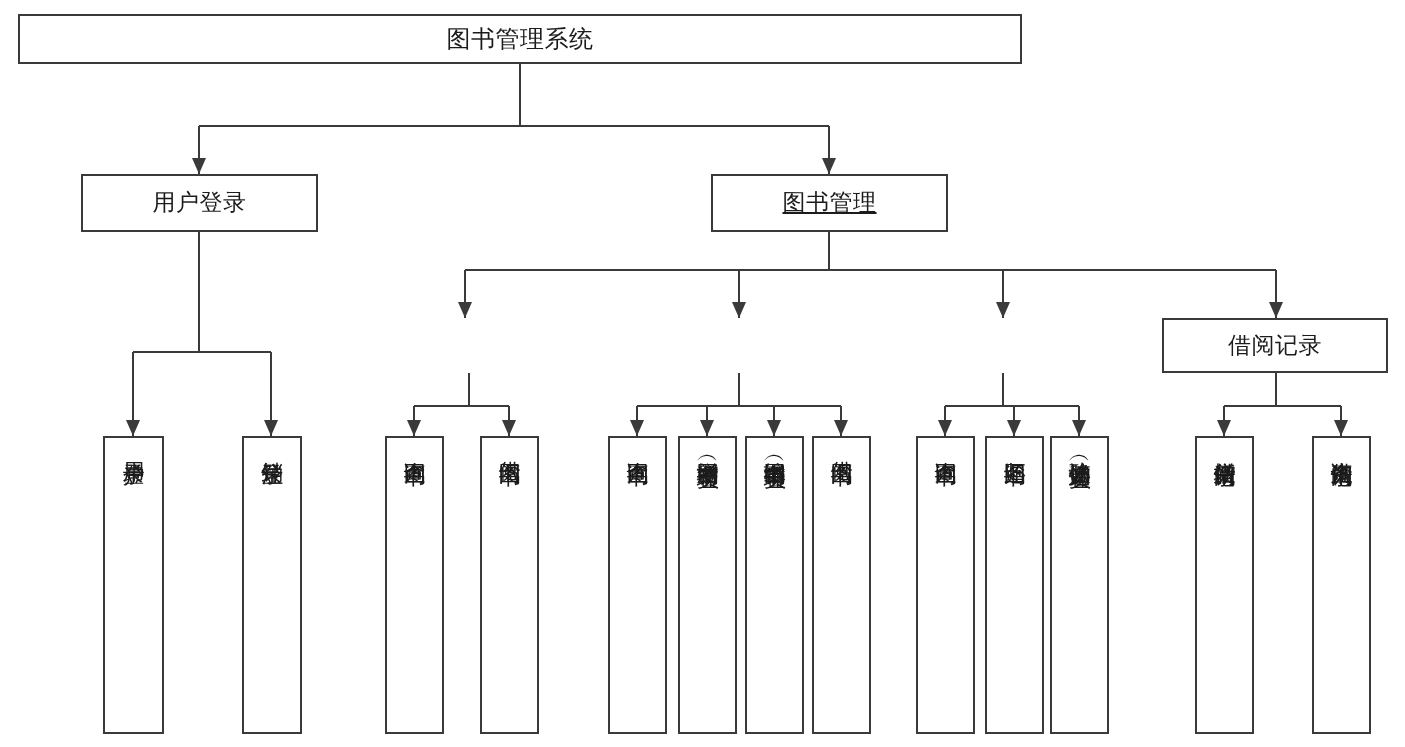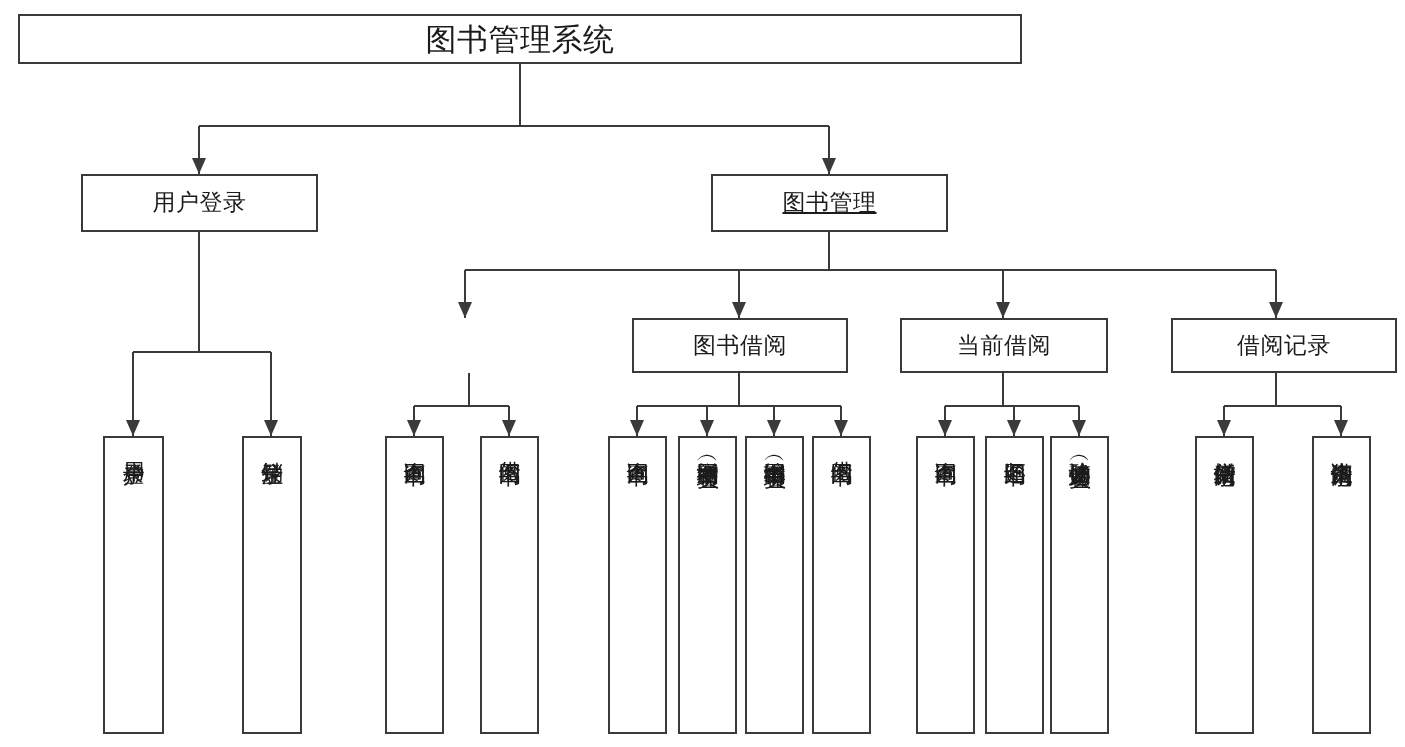--- a/index.html
+++ b/index.html
@@ -33,21 +33,21 @@
     display: block;
     text-align: center;
     line-height: 1.18;
     letter-spacing: 0.5px;
   }
   
   .node.horiz .label {
     font-size: 23px;
     white-space: nowrap;
   }
-  .node.root .label { font-size: 31px; }
+  .node.root .label { font-size: 24px; }
   
   .node.vert {
     align-items: flex-start;
     justify-content: center;
     padding-top: 6px;
   }
   .node.vert .label {
     writing-mode: vertical-rl;
     text-orientation: upright;
     font-size: 22px;
@@ -151,27 +151,21 @@
     <span class="label">图书管理系统</span>
   </div>
 
   <div class="node horiz" id="node-l1-0" style="left: 81px; top: 174px; width: 237px; height: 58px;">
     <span class="label">用户登录</span>
   </div>
   <div class="node horiz" id="node-l1-1" style="left: 711px; top: 174px; width: 237px; height: 58px; text-decoration: underline;">
     <span class="label">图书管理</span>
   </div>
 
-  <div class="node horiz" id="node-l2-1" style="left: 632px; top: 318px; width: 216px; height: 55px;">
-    <span class="label">图书借阅</span>
-  </div>
-  <div class="node horiz" id="node-l2-2" style="left: 900px; top: 318px; width: 208px; height: 55px;">
-    <span class="label">当前借阅</span>
-  </div>
-  <div class="node horiz" id="node-l2-3" style="left: 1162px; top: 318px; width: 226px; height: 55px; margin-left: 9px;">
+  <div class="node horiz" id="node-l2-3" style="left: 1162px; top: 318px; width: 226px; height: 55px;">
     <span class="label">借阅记录</span>
   </div>
 
   <div class="node vert" id="node-leaf-0" style="left: 103px; top: 436px; width: 61px; height: 298px;">
     <span class="label">用户登录</span>
   </div>
   <div class="node vert" id="node-leaf-1" style="left: 242px; top: 436px; width: 60px; height: 298px;">
     <span class="label">注销登录</span>
   </div>
   <div class="node vert" id="node-leaf-2" style="left: 385px; top: 436px; width: 59px; height: 298px;">

